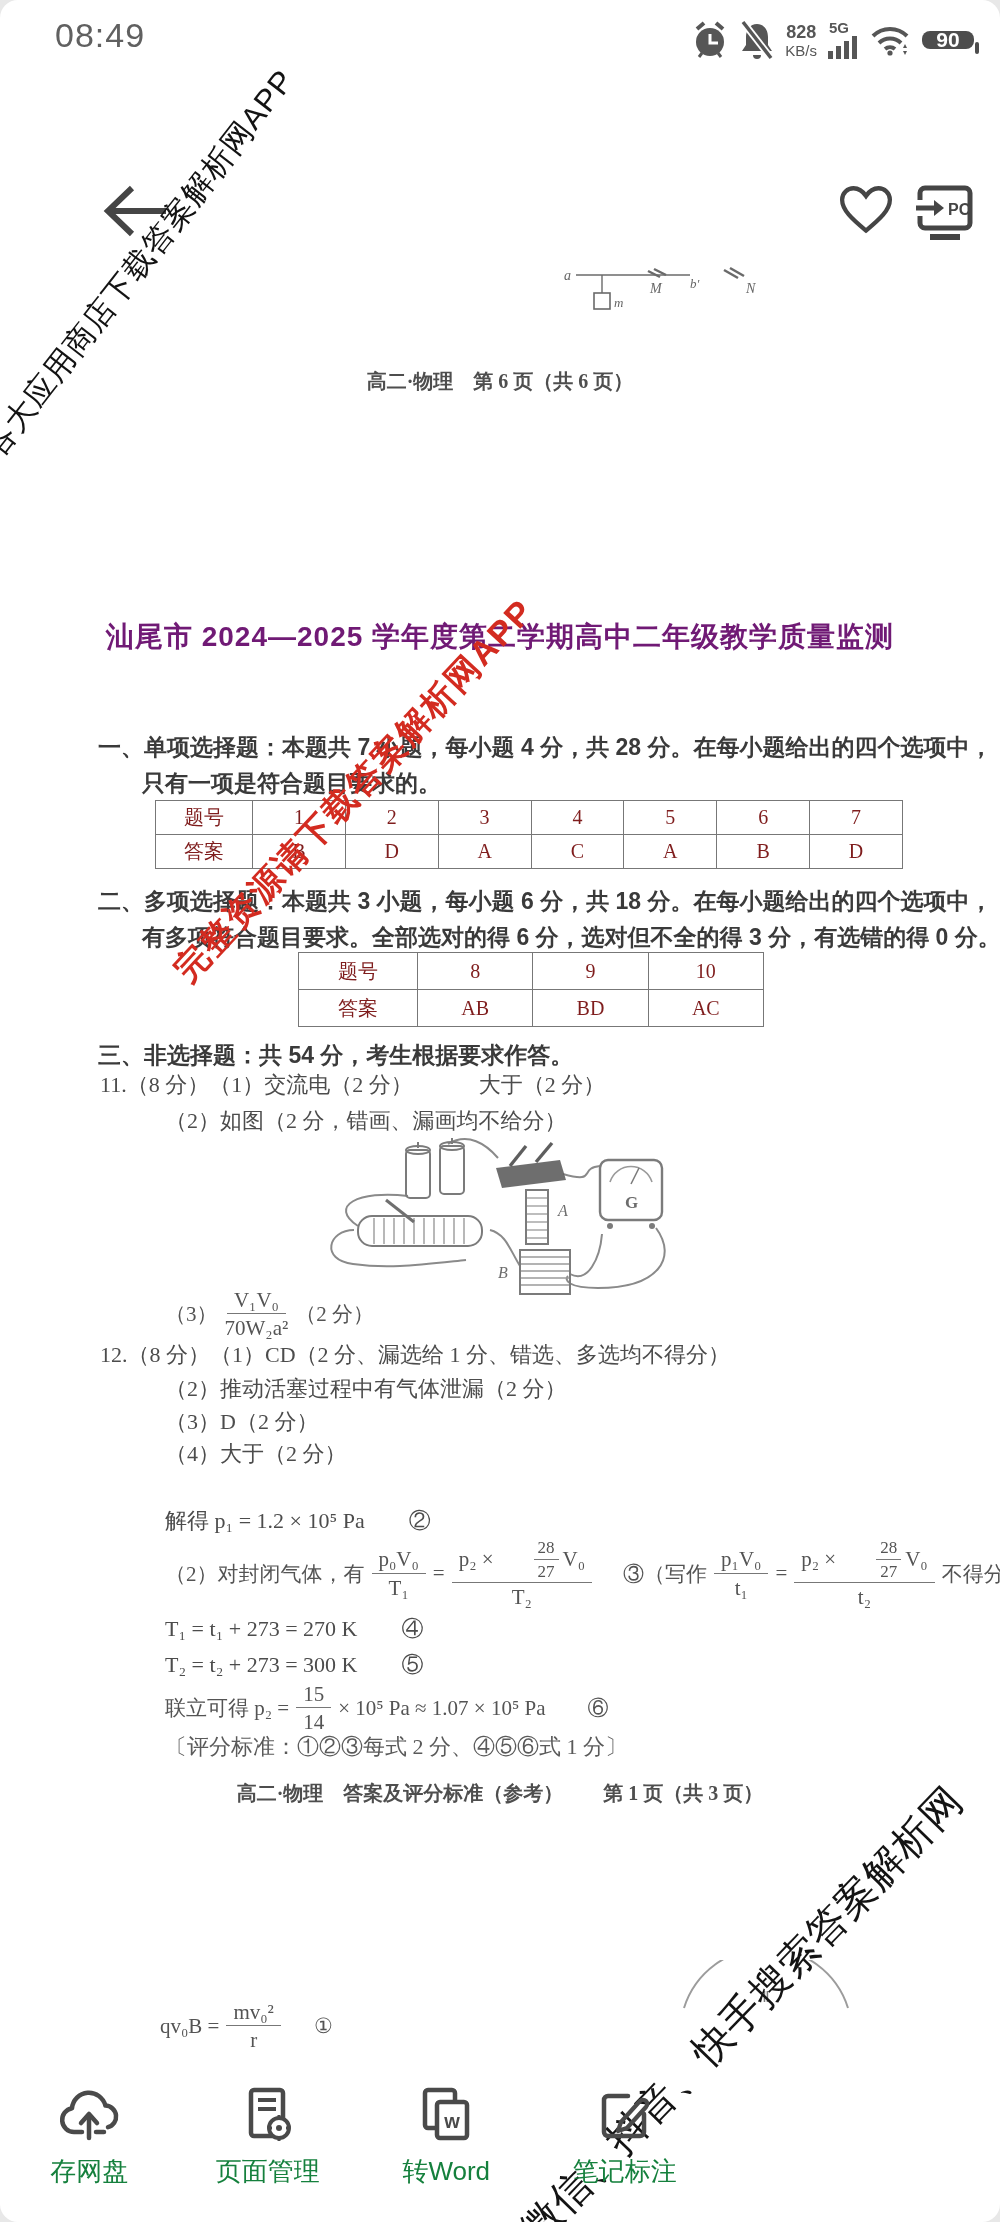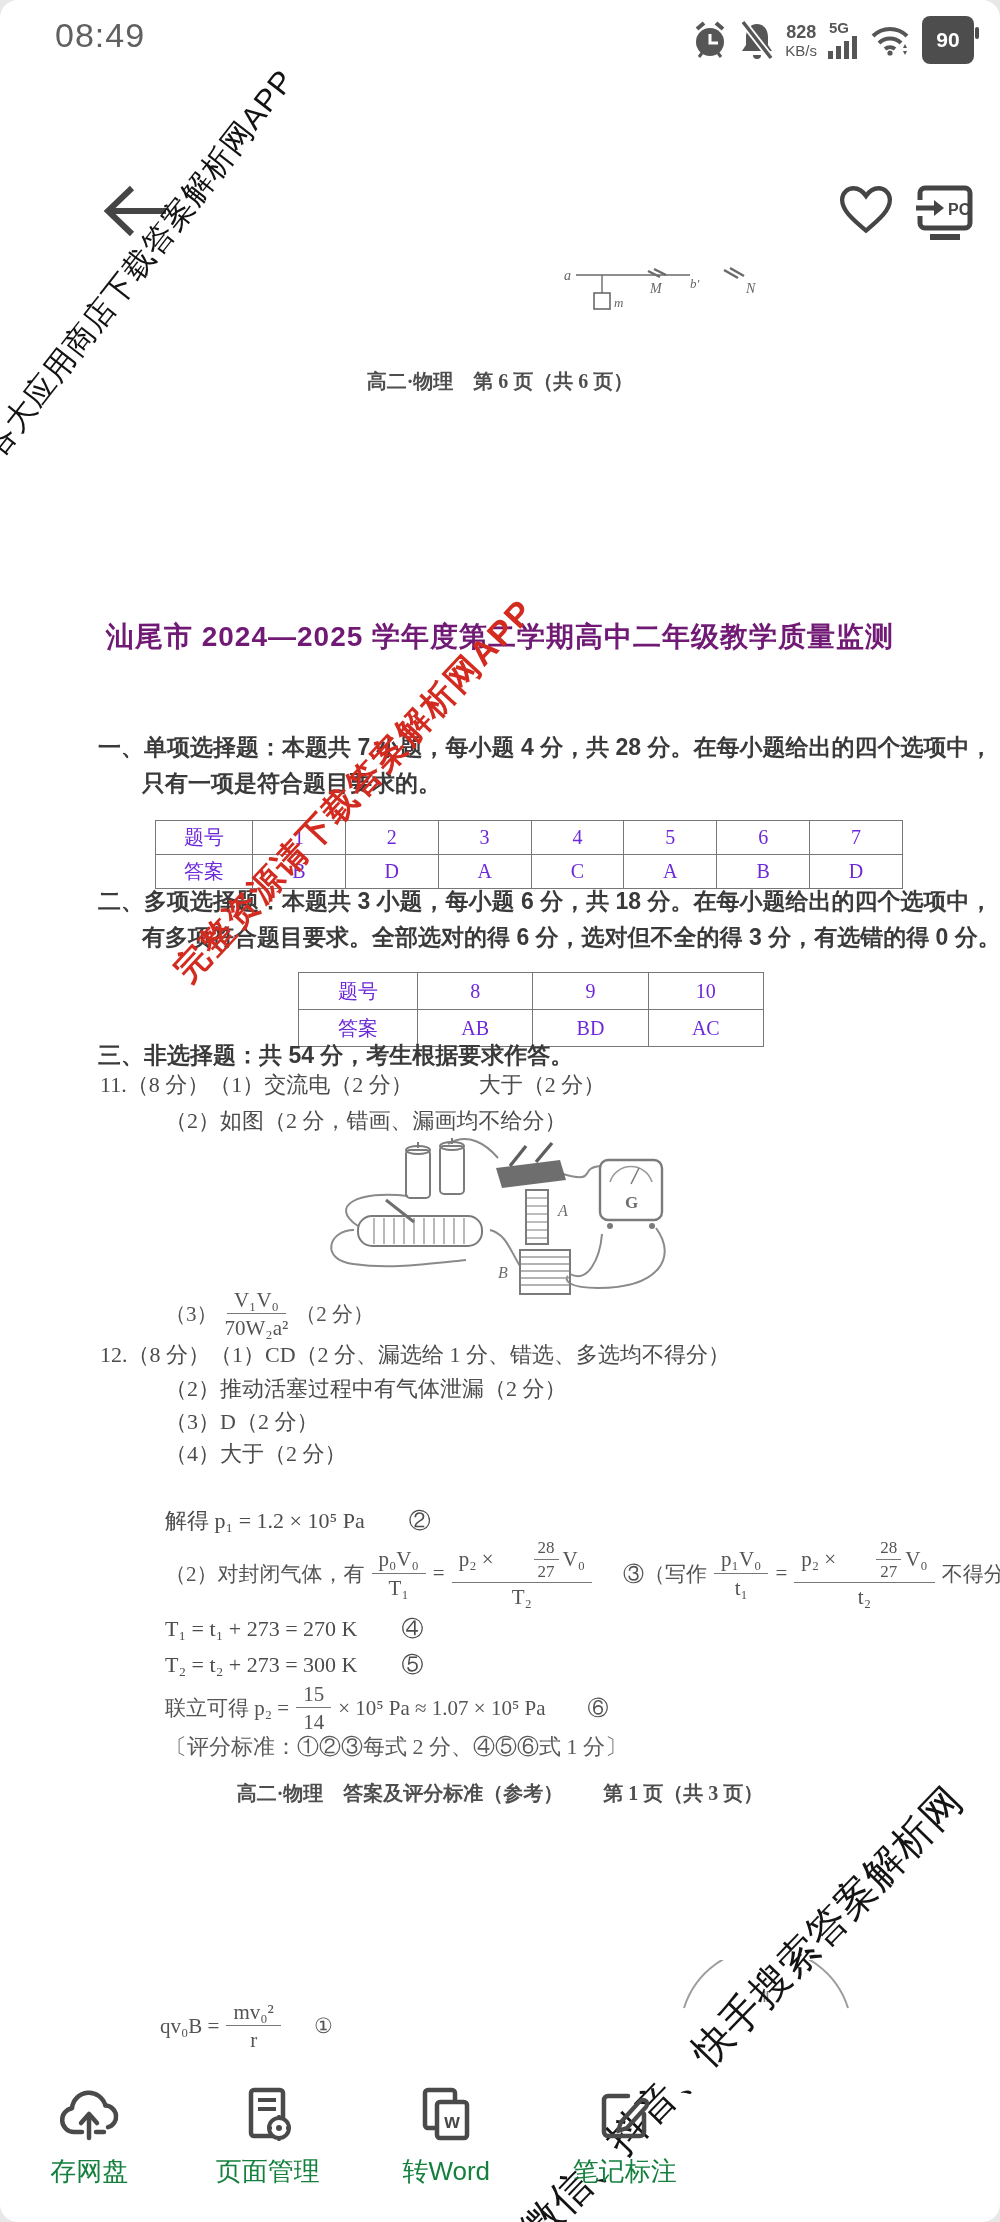--- a/index.html
+++ b/index.html
@@ -6,40 +6,40 @@
   #screen{position:relative;width:1000px;height:2222px;background:#ffffff;overflow:hidden;
           font-family:"Liberation Sans",sans-serif;color:#4c4c4c;border-radius:18px;}
   
   .time{position:absolute;left:55px;top:16px;font-size:34px;color:#606060;letter-spacing:1px;}
   .sb-right{position:absolute;right:26px;top:12px;display:flex;align-items:center;gap:11px;height:56px;}
   .speed{display:flex;flex-direction:column;align-items:center;line-height:1;color:#565656;}
   .speed .a{font-size:18px;font-weight:bold;}
   .speed .b{font-size:15px;margin-top:2px;}
   .sig{display:flex;flex-direction:column;align-items:flex-start;line-height:1;color:#565656;}
   .sig .g{font-size:15px;font-weight:bold;margin-left:1px;}
-  .battery{min-width:52px;height:48px;background:#4d4d4d;border-radius:8px;display:flex;
+  .battery{min-width:52px;height:18px;background:#4d4d4d;border-radius:8px;display:flex;
            align-items:center;justify-content:center;color:#fff;font-size:21px;font-weight:bold;position:relative;}
   .battery:after{content:"";position:absolute;right:-5px;top:11px;width:4px;height:12px;background:#4d4d4d;border-radius:2px;}
   
   .navbtn{position:absolute;background:none;border:none;padding:0;cursor:pointer;}
   
   .wm{position:absolute;white-space:nowrap;pointer-events:none;z-index:50;}
   .wm-tl{left:8px;top:424px;transform:rotate(-52deg);transform-origin:left bottom;
          font-size:31px;color:#131313;font-weight:500;letter-spacing:1px;}
   .wm-red{left:198px;top:946px;transform:rotate(-47deg);transform-origin:left bottom;
           font-size:34px;color:#d32b20;font-weight:bold;letter-spacing:2px;}
   .wm-br{left:548px;top:2200px;transform:rotate(-46deg);transform-origin:left bottom;
          font-size:40px;color:#141414;font-weight:500;letter-spacing:1px;}
   .docline{position:absolute;font-family:"Liberation Serif",serif;font-size:22px;color:#4c4c4c;white-space:nowrap;}
   .heading{font-family:"Liberation Sans",sans-serif;font-weight:bold;color:#3a3a3a;font-size:23px;}
   .title{position:absolute;left:0;width:1000px;text-align:center;font-weight:bold;font-size:28px;color:#701a75;letter-spacing:1px;}
   .pgfooter{position:absolute;left:0;width:1000px;text-align:center;font-family:"Liberation Serif",serif;
             font-weight:bold;font-size:20px;color:#4e4e4e;}
   table.anstable{position:absolute;border-collapse:collapse;table-layout:fixed;
-                 font-family:"Liberation Serif",serif;font-size:20px;color:#6d28d9;margin-top:20px;}
+                 font-family:"Liberation Serif",serif;font-size:20px;color:#7f1d1d;}
   table.anstable td{border:1.5px solid #777;text-align:center;padding:0;}
   table.t1{left:155px;top:800px;width:748px;}
   table.t1 td{height:33px;}
   table.t1 td:first-child{width:96px;}
   table.t2{left:298px;top:952px;width:466px;}
   table.t2 td{height:36px;}
   table.t2 td:first-child{width:118px;}
   .eqrow{position:absolute;display:flex;align-items:center;gap:7px;font-family:"Liberation Serif",serif;
          font-size:21px;color:#545454;white-space:nowrap;}
   .frac{display:inline-flex;flex-direction:column;align-items:center;line-height:1.15;}

